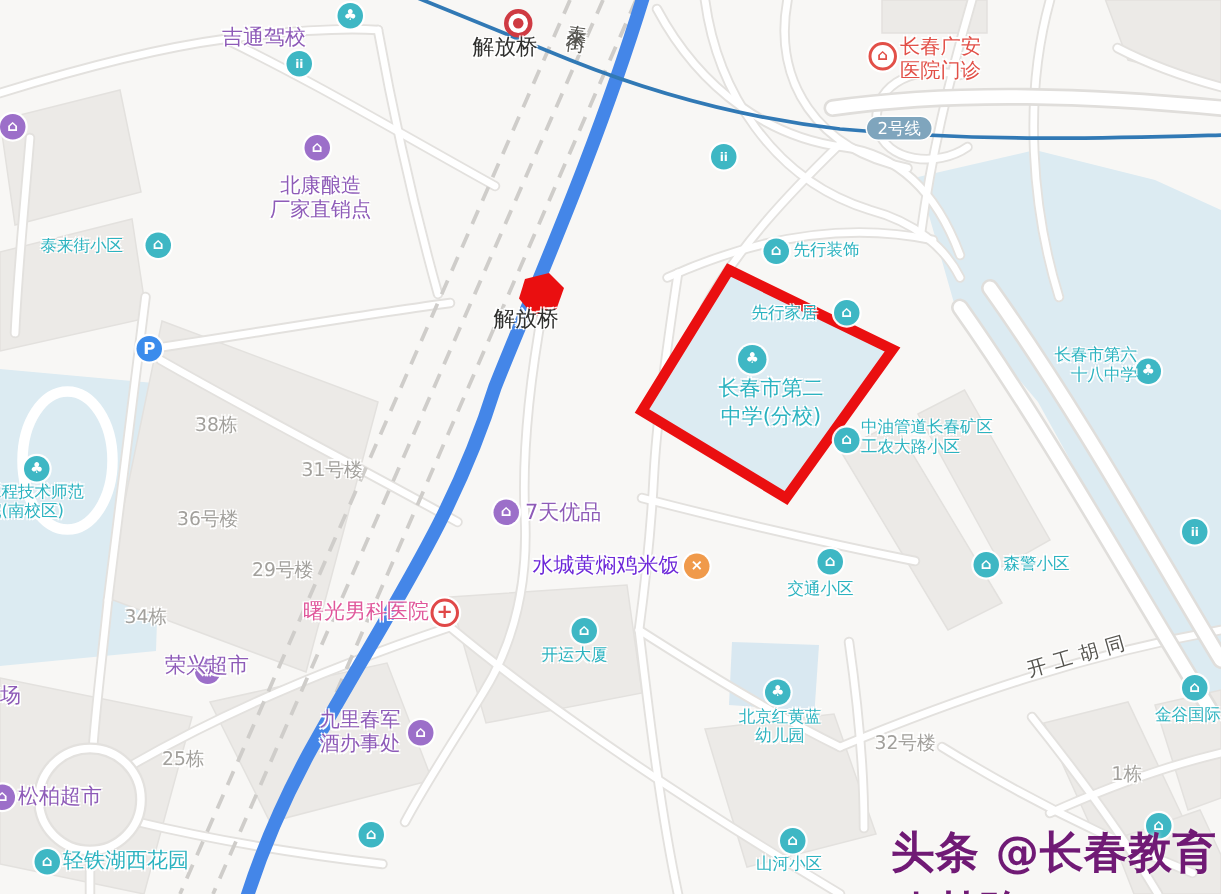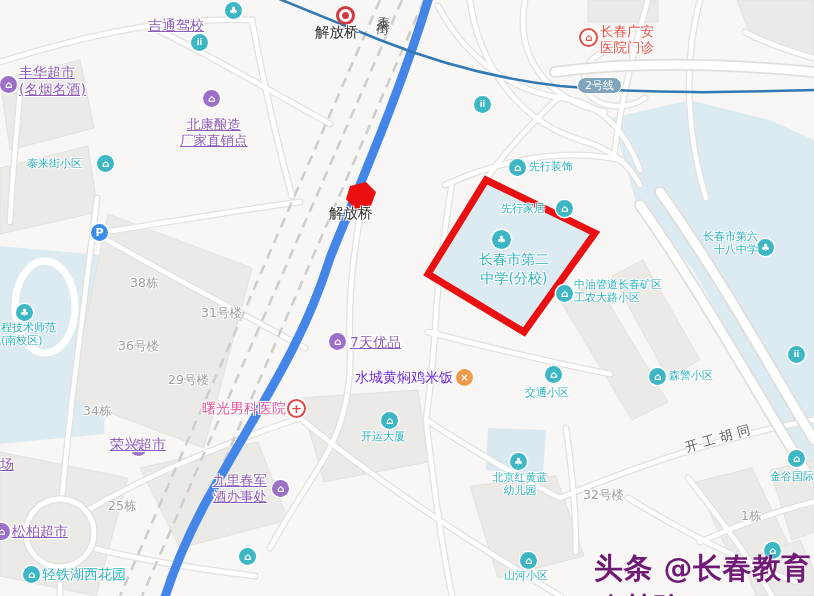--- a/index.html
+++ b/index.html
@@ -4,21 +4,21 @@
 <style>
   html,body{margin:0;padding:0;background:#fff;}
   .map{position:relative;width:814px;height:596px;overflow:hidden;
        font-family:"DejaVu Sans","Liberation Sans",sans-serif;
        background:#f8f7f5;}
   .map svg{position:absolute;left:0;top:0;}
   .lbl{position:absolute;white-space:nowrap;line-height:1.22;
        text-shadow:-1px -1px 0 #fff,1px -1px 0 #fff,-1px 1px 0 #fff,1px 1px 0 #fff,0 0 2px #fff;
        z-index:5;}
   .teal{color:#2bb3c0;font-size:11px;}
-  .purple{color:#8e5bb8;font-size:14px;text-decoration:underline;}
+  .purple{color:#8e5bb8;font-size:14px;}
   .orange{color:#6d28d9;font-size:14px;}
   .redtx{color:#e25048;font-size:13.5px;}
   .pink{color:#e0579b;font-size:14px;}
   .dark{color:#2f2f2d;font-size:14.5px;}
   .gray{color:#a2a09c;font-size:12.5px;}
   .roadlbl{color:#55544f;font-size:13px;}
   .ic{position:absolute;width:17px;height:17px;border-radius:50%;color:#fff;
       display:flex;align-items:center;justify-content:center;
       font-size:10px;font-weight:bold;z-index:4;
       box-shadow:0 0 0 1.5px rgba(255,255,255,.95);}
@@ -198,24 +198,20 @@
 <span class="ic purple-bg" style="left:272px;top:480px">⌂</span>
 <span class="ic teal-bg" style="left:239px;top:548px">⌂</span>
 <span class="ic teal-bg" style="left:381px;top:412px">⌂</span>
 <span class="ic teal-bg" style="left:510px;top:453px">♣</span>
 <span class="ic teal-bg" style="left:520px;top:552px">⌂</span>
 <span class="ic teal-bg" style="left:788px;top:450px">⌂</span>
 <span class="ic teal-bg" style="left:764px;top:542px">⌂</span>
 
 <div class="lbl purple" style="left:148px;top:17px">吉通驾校</div>
 <div class="lbl dark" style="left:315px;top:24px">解放桥</div>
-<div class="lbl purple" style="left:19px;top:64px">
-  <div>丰华超市</div>
-  <div>(名烟名酒)</div>
-</div>
 <div class="lbl purple c" style="left:180px;top:116px;font-size:13.5px">
   <div>北康酿造</div>
   <div>厂家直销点</div>
 </div>
 <div class="lbl teal" style="left:27px;top:157px">泰来街小区</div>
 <div class="lbl redtx" style="left:600px;top:23px">
   <div>长春广安</div>
   <div>医院门诊</div>
 </div>
 <div class="badge" style="left:577px;top:77px">2号线</div>

